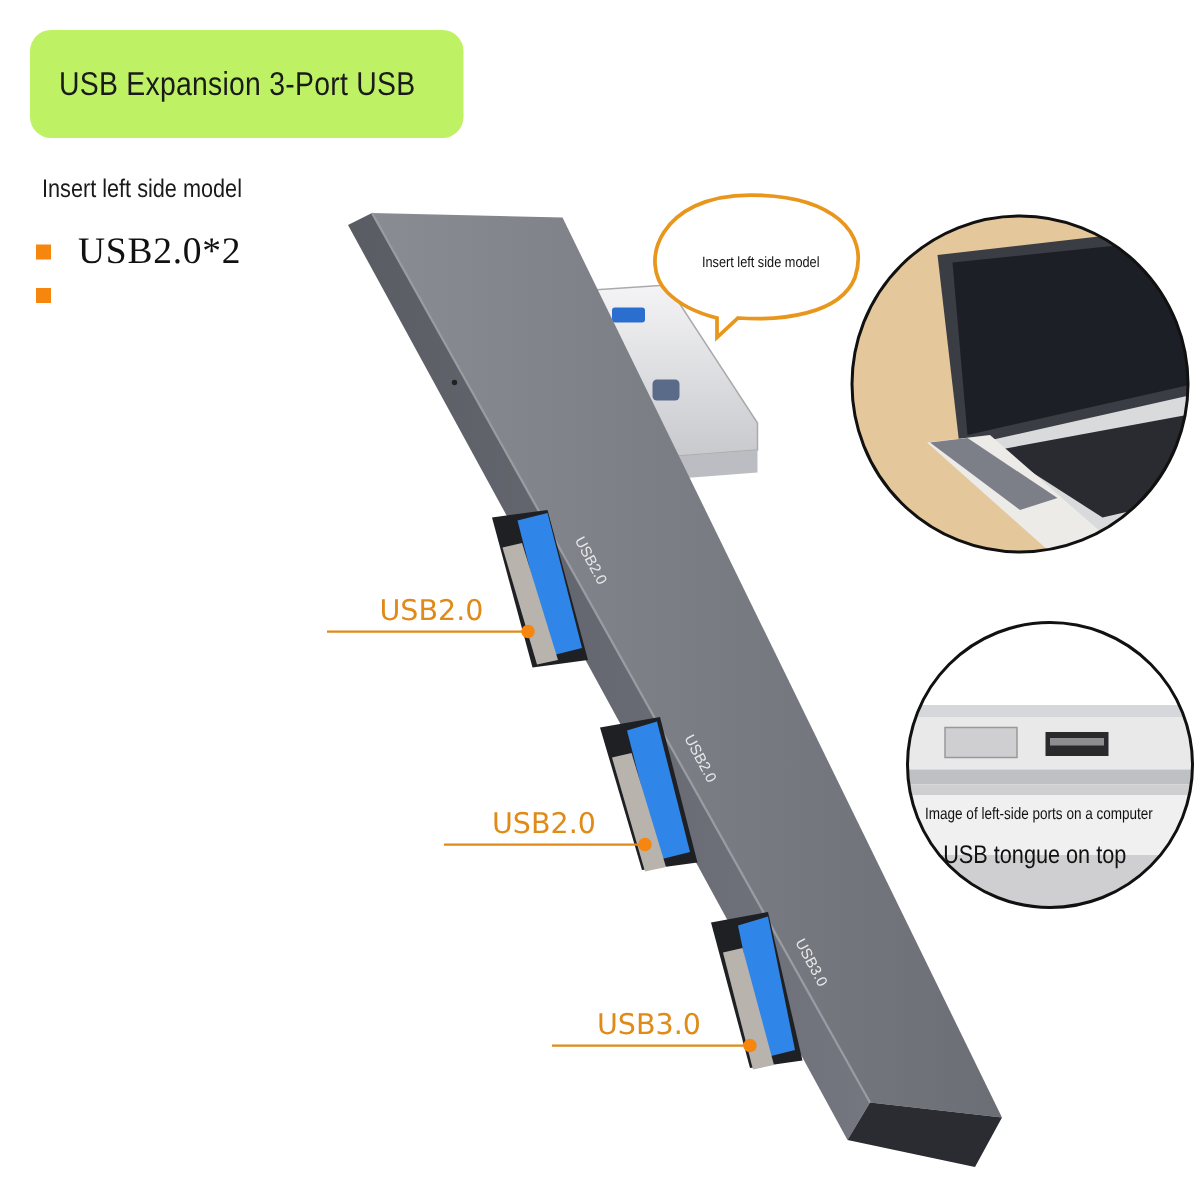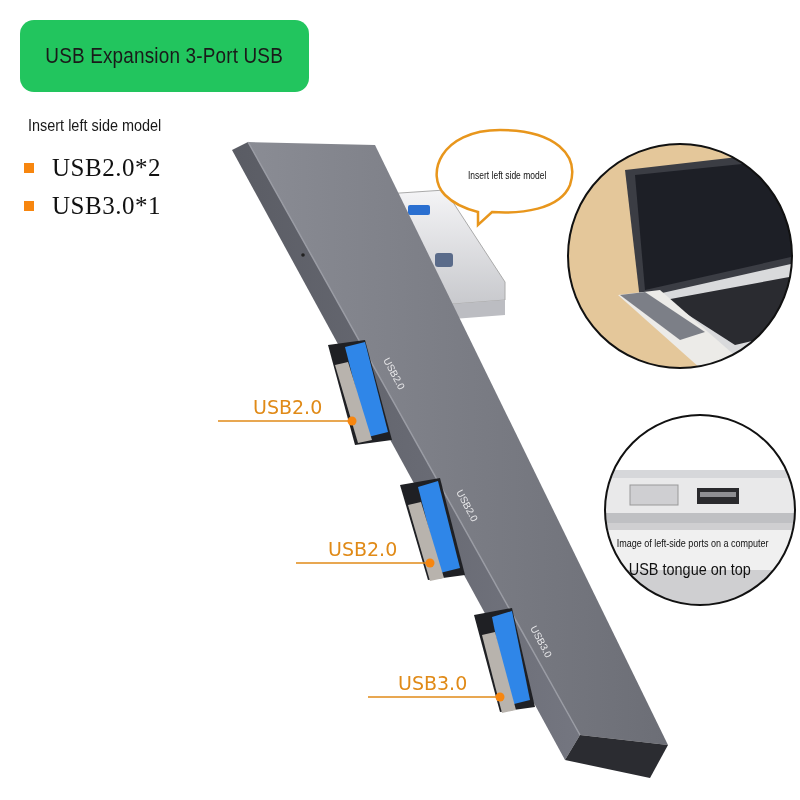--- a/index.html
+++ b/index.html
@@ -1,18 +1,18 @@
 <!DOCTYPE html>
 <html><head>
 <meta charset="utf-8">
 <style>
   html,body{margin:0;padding:0;background:#ffffff;}
   body{width:800px;height:800px;position:relative;overflow:hidden;font-family:"Liberation Sans",sans-serif;}
   .abs{position:absolute;}
-  .title-badge{left:20px;top:20px;width:289px;height:72px;background:#22c55e;border-radius:14px;display:flex;align-items:center;justify-content:center;}
+  .title-badge{left:20px;top:20px;width:289px;height:72px;background:#bef264;border-radius:14px;display:flex;align-items:center;}
   .title-badge span{font-family:"Liberation Sans",sans-serif;font-size:22px;color:#1a1a1a;transform:scaleX(0.86);white-space:nowrap;letter-spacing:0.2px;}
   .subtitle{left:28px;top:116px;font-size:17px;color:#1a1a1a;transform:scaleX(0.85);transform-origin:left center;white-space:nowrap;}
   .feature{left:24px;display:flex;align-items:center;}
   .feature .bullet{width:10px;height:10px;background:#f7860f;margin-right:18px;}
   .feature .txt{font-family:Liberation Serif, serif;font-size:25px;color:#111;letter-spacing:0.5px;}
   .callout-label{font-size:19px;color:#e08a17;font-family:"DejaVu Sans",sans-serif;}
   .bubble-text{font-size:10px;color:#111;transform:scaleX(0.85);white-space:nowrap;}
   .overlay-small{font-size:11px;color:#111;transform:scaleX(0.82);white-space:nowrap;}
   .overlay-big{font-size:17px;color:#111;transform:scaleX(0.85);white-space:nowrap;}
 </style>
@@ -24,21 +24,20 @@
 </div>
 
 <div class="abs subtitle">Insert left side model</div>
 
 <div class="abs feature" style="top:154px;">
   <span class="bullet"></span>
   <span class="txt">USB2.0*2</span>
 </div>
 <div class="abs feature" style="top:192px;">
   <span class="bullet"></span>
-  <span class="txt">USB3.0*1</span>
 </div>
 
 <svg class="abs" style="left:0;top:0;" width="800" height="800">
   <defs>
     <linearGradient id="topFace" x1="0" y1="0" x2="1" y2="0">
       <stop offset="0" stop-color="#8a8c94"></stop>
       <stop offset="1" stop-color="#6c6e76"></stop>
     </linearGradient>
     <linearGradient id="sideFace" x1="0" y1="0" x2="1" y2="0">
       <stop offset="0" stop-color="#5a5c64"></stop>

